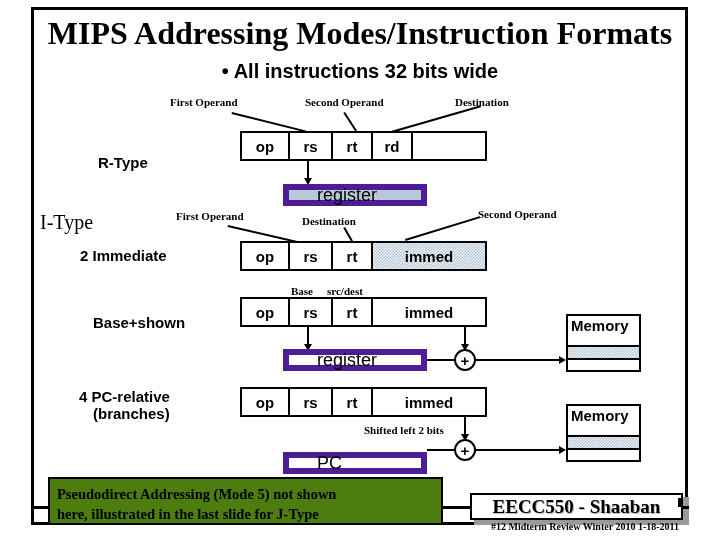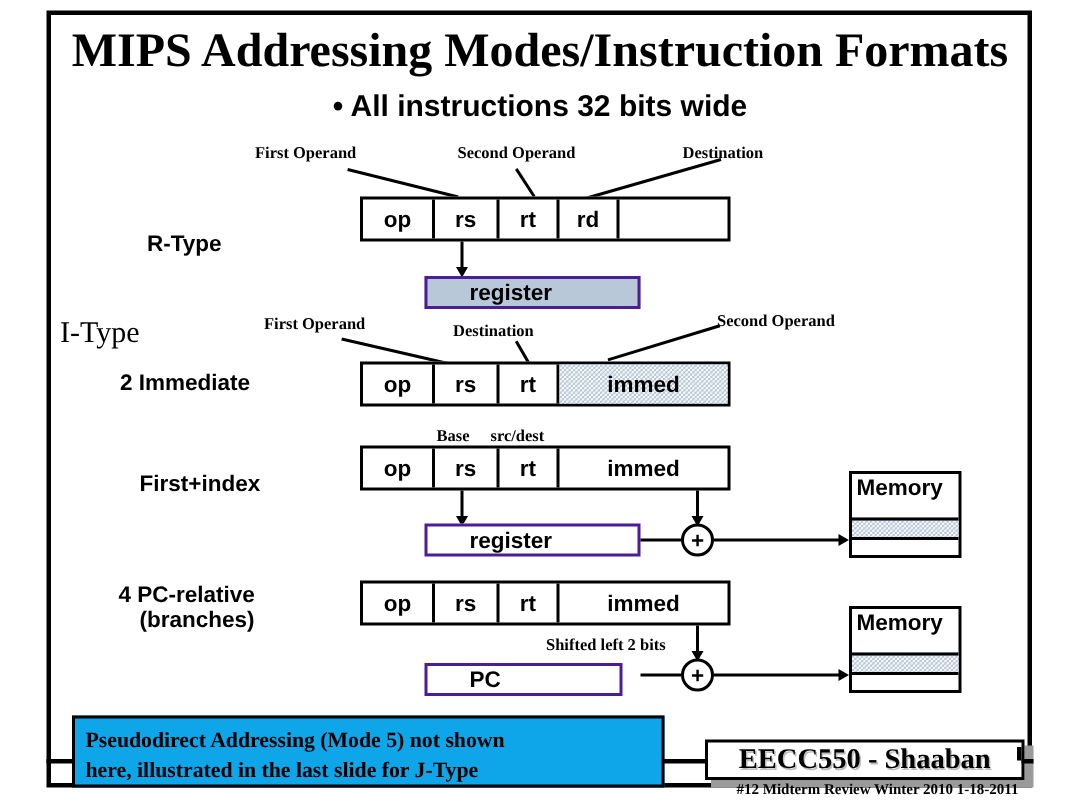--- a/index.html
+++ b/index.html
@@ -33,23 +33,23 @@
        align-items:center;justify-content:center;
        font-weight:bold;font-size:15px;color:#000;}
   .fld:last-child{border-right:none;}
   .shaded{background-color:#b8c8d8;
     background-image:
       linear-gradient(45deg,#ffffff 25%,transparent 25%,transparent 75%,#ffffff 75%),
       linear-gradient(45deg,#ffffff 25%,transparent 25%,transparent 75%,#ffffff 75%);
     background-size:3px 3px;background-position:0 0,1.5px 1.5px;}
 
   
-  .plain-box{position:absolute;height:22px;border:2px solid #4c1d95;box-sizing:border-box;
+  .plain-box{position:absolute;height:22px;border:6px solid #4c1d95;box-sizing:border-box;
              background:#fff;display:flex;align-items:center;justify-content:center;
-             font-weight:bold;font-size:15px;}
+             font-weight:normal;font-size:18px;}
   .plain-box.shaded{background-color:#b8c8d8;}
   .box-left{justify-content:flex-start;padding-left:28px;}
 
   
   .mem{position:absolute;width:75px;border:2px solid #000;box-sizing:border-box;
        background:#fff;}
   .mem-title{font-weight:bold;font-size:15px;padding:1px 2px 1px 3px;line-height:17px;}
   .mem-gap{height:10px;}
   .mem-band{height:11px;border-top:2px solid #000;border-bottom:2px solid #000;
     background-color:#b8c8d8;
@@ -71,21 +71,21 @@
   .arrow-down{position:absolute;width:0;height:0;border-left:4px solid transparent;
               border-right:4px solid transparent;border-top:7px solid #000;}
   .arrow-right{position:absolute;width:0;height:0;border-top:4px solid transparent;
                border-bottom:4px solid transparent;border-left:7px solid #000;}
 
   
   .leader{position:absolute;height:2px;background:#000;transform-origin:0 0;}
 
   
   #note-box{position:absolute;left:48px;top:477px;width:395px;height:48px;
-            border:2px solid #000;background:#0ea5e9;box-sizing:border-box;
+            border:2px solid #000;background:#4d7c0f;box-sizing:border-box;
             padding:5px 0 0 7px;
             font-family:"Liberation Serif",serif;font-weight:bold;font-size:14.5px;
             line-height:20px;}
 
   
   #footer-shadow{position:absolute;left:474px;top:497px;width:215px;height:28px;
                  background:#9a9a9a;}
   #footer-banner{position:absolute;left:470px;top:493px;width:213px;height:27px;
                  border:2px solid #000;background:#fff;box-sizing:border-box;
                  display:flex;align-items:center;justify-content:center;
@@ -151,21 +151,21 @@
   <div class="fld" style="width:43px;">rs</div>
   <div class="fld" style="width:40px;">rt</div>
   <div class="fld shaded" style="width:112px;">immed</div>
 </div>
 
 <div class="ann" style="left:291px;top:285px;">Base</div>
 <div class="ann" style="left:327px;top:285px;">src/dest</div>
 
 <div class="mode-label" style="left:79px;top:297px;">
   <br>
-  <span style="display:inline-block;padding-left:14px;">First+index</span><br>
+  <span style="display:inline-block;padding-left:14px;">Base+shown</span><br>
 </div>
 
 <div class="fmt-row" style="left:240px;top:297px;width:247px;">
   <div class="fld" style="width:48px;">op</div>
   <div class="fld" style="width:43px;">rs</div>
   <div class="fld" style="width:40px;">rt</div>
   <div class="fld" style="width:112px;">immed</div>
 </div>
 
 <div class="vline" style="left:307px;top:327px;height:21px;"></div>
@@ -196,21 +196,21 @@
   <div class="fld" style="width:43px;">rs</div>
   <div class="fld" style="width:40px;">rt</div>
   <div class="fld" style="width:112px;">immed</div>
 </div>
 
 <div class="ann" style="left:364px;top:424px;">Shifted left 2 bits</div>
 
 <div class="vline" style="left:464px;top:417px;height:21px;"></div>
 <div class="arrow-down" style="left:461px;top:434px;"></div>
 
-<div class="plain-box box-left" style="left:283px;top:442px;width:132px;">PC</div>
+<div class="plain-box box-left" style="left:283px;top:452px;width:144px;">PC</div>
 <div class="hline" style="left:427px;top:449px;width:27px;"></div>
 <div class="plus" style="left:454px;top:439px;">+</div>
 <div class="hline" style="left:476px;top:449px;width:86px;"></div>
 <div class="arrow-right" style="left:559px;top:446px;"></div>
 
 <div class="mem" style="left:566px;top:404px;">
   <div class="mem-title">Memory</div>
   <div class="mem-gap"></div>
   <div class="mem-band"></div>
   <div class="mem-foot"></div>

